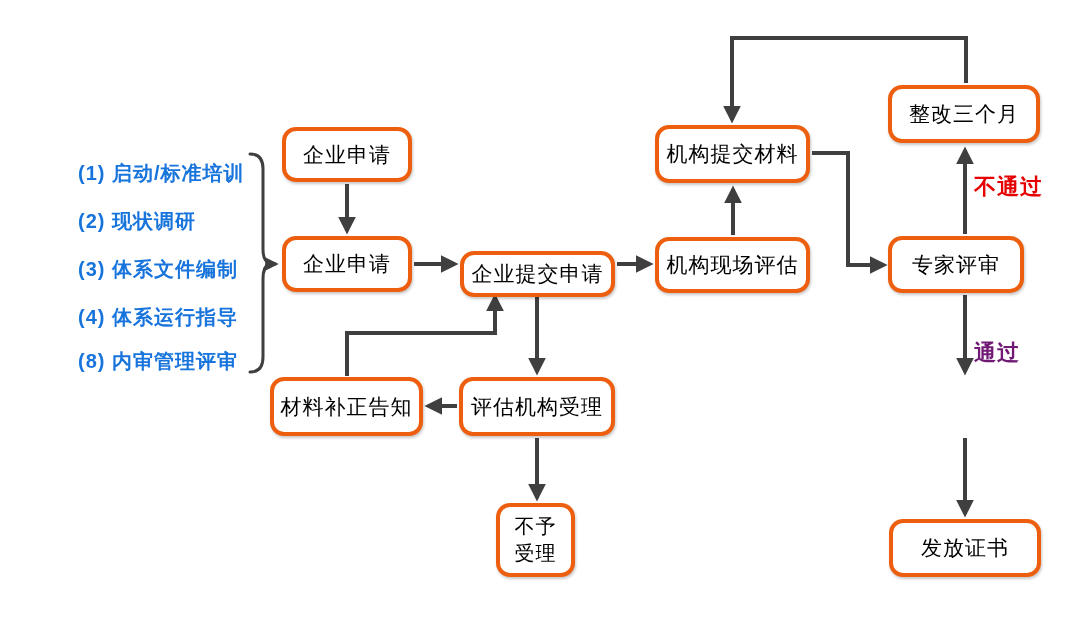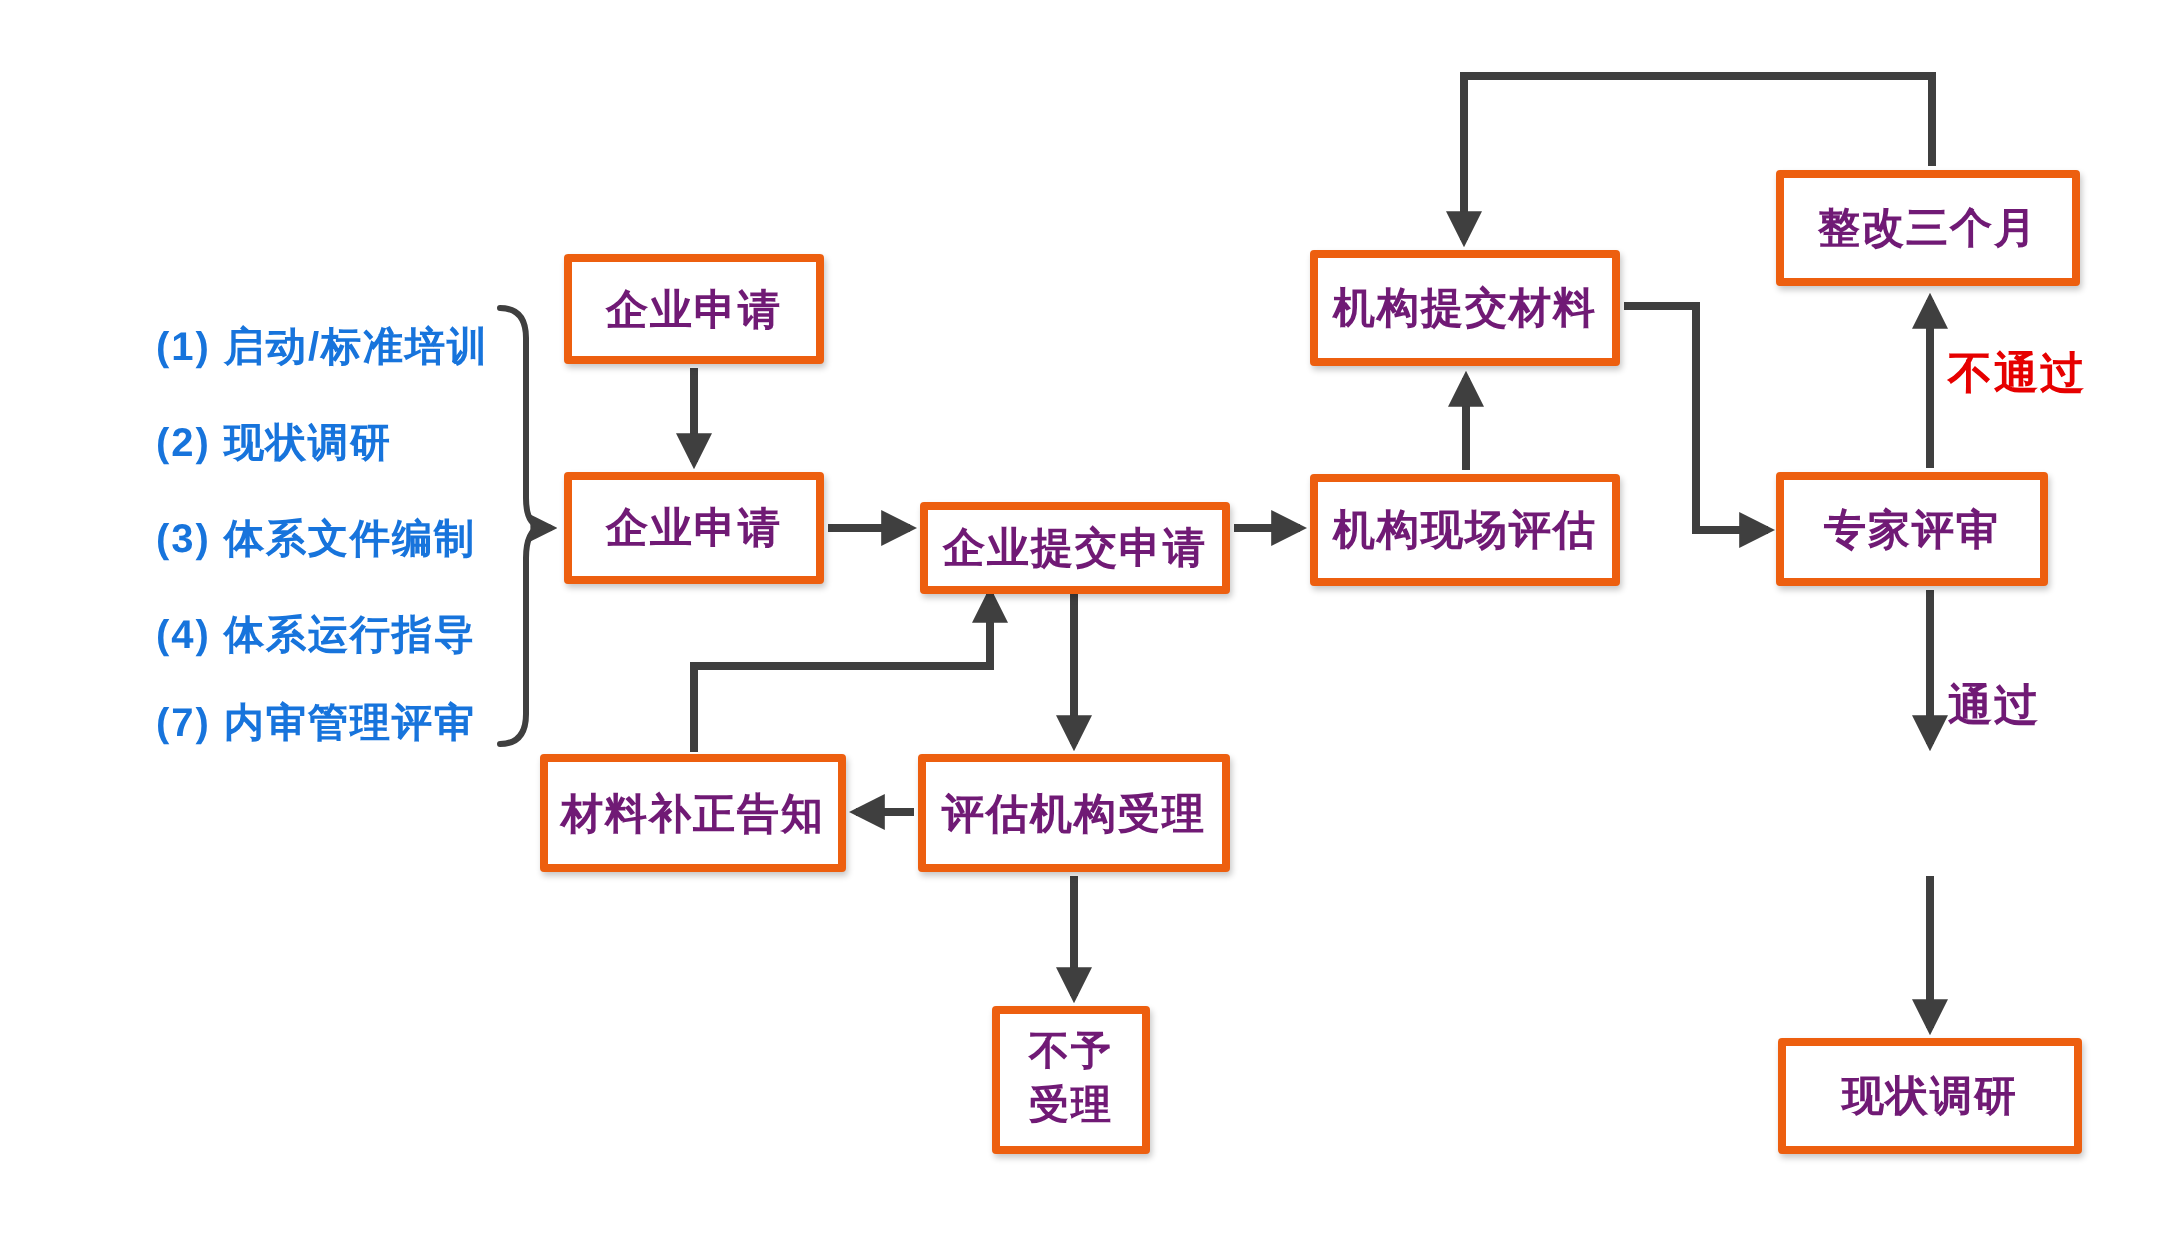--- a/index.html
+++ b/index.html
@@ -10,26 +10,26 @@
     background:#ffffff;
     font-family:"Liberation Sans","DejaVu Sans",sans-serif;
     overflow:hidden;
   }
   #wires{position:absolute;left:0;top:0;width:1080px;height:617px;z-index:1;}
   .node{
     position:absolute;
     box-sizing:border-box;
     background:#ffffff;
     border:4px solid #ED5F0F;
-    border-radius:2px;
+    border-radius:14px;
     display:flex;align-items:center;justify-content:center;
     text-align:center;
-    font-weight:bold;
+    font-weight:normal;
     font-size:21px;
-    color:#701a75;
+    color:#000000;
     z-index:2;
     box-shadow:1px 2px 3px rgba(0,0,0,0.22);
     letter-spacing:1px;
   }
   .node.multiline{white-space:pre-line;line-height:1.35;}
   .prep-item{
     position:absolute;
     left:78px;
     font-size:20px;
     font-weight:bold;
@@ -96,30 +96,30 @@
       <path d="M537 438 L537 498" marker-end="url(#arrow)"></path>
       <path d="M268 264 L276 264" stroke-width="3" marker-end="url(#arrow)"></path>
     </g>
     <path d="M250 154 Q263 154 263 169 L263 249 Q263 262 270 263 Q263 266 263 279 L263 357 Q263 372 250 372" stroke="#3F3F3F" stroke-width="3" fill="none" stroke-linecap="round"></path>
   </svg>
 
   <div class="prep-item" id="p-step-1">(1) 启动/标准培训</div>
   <div class="prep-item" id="p-step-2">(2) 现状调研</div>
   <div class="prep-item" id="p-step-3">(3) 体系文件编制</div>
   <div class="prep-item" id="p-step-4">(4) 体系运行指导</div>
-  <div class="prep-item" id="p-step-5">(7) 内审管理评审</div>
+  <div class="prep-item" id="p-step-5">(8) 内审管理评审</div>
 
   <div class="node" id="n-enterprise-apply">企业申请</div>
   <div class="node" id="n-consult-coach">企业申请</div>
   <div class="node" id="n-enterprise-submit">企业提交申请</div>
   <div class="node" id="n-org-submit">机构提交材料</div>
   <div class="node" id="n-org-onsite">机构现场评估</div>
   <div class="node" id="n-rectify">整改三个月</div>
   <div class="node" id="n-expert-review">专家评审</div>
-  <div class="node" id="n-issue-cert">现状调研</div>
+  <div class="node" id="n-issue-cert">发放证书</div>
   <div class="node" id="n-material-correct">材料补正告知</div>
   <div class="node" id="n-eval-accept">评估机构受理</div>
   <div class="node multiline" id="n-not-accepted">不予
 受理</div>
 
   <div class="edge-label" id="label-fail">不通过</div>
   <div class="edge-label" id="label-pass">通过</div>
 
 </div>
 

